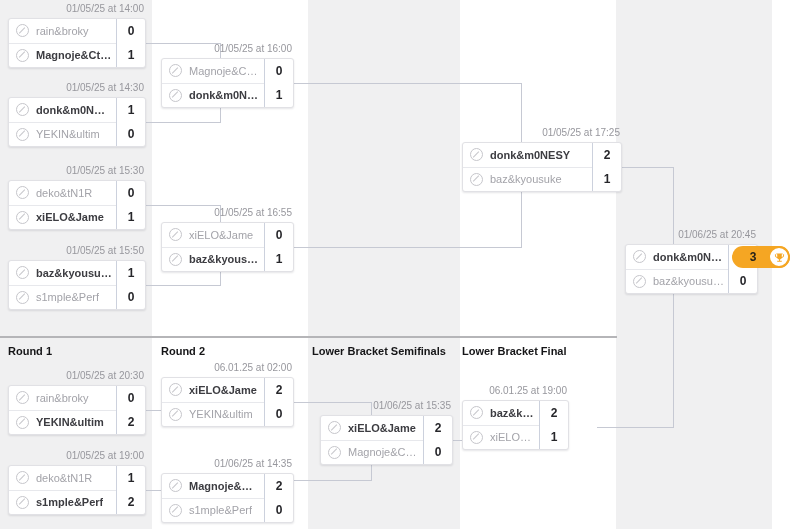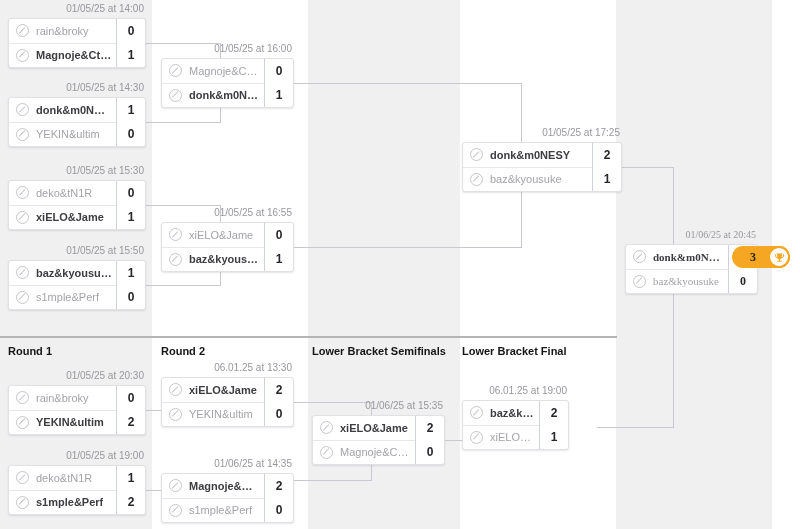--- a/index.html
+++ b/index.html
@@ -197,21 +197,21 @@
             <span class="tname l">baz&amp;kyousuke</span>
           </div>
       </div>
       <div class="scores">
         <div class="score">2</div>
         <div class="score">1</div>
       </div>
     </div>
   </div>
 
-  <div class="match" style="left:625px;top:244px;width:133px;font-family:Liberation Serif, serif;">
+  <div class="match" style="left:625px;top:244px;width:133px;">
     <div class="mdate">01/06/25 at 20:45</div>
     <div class="card">
       <div class="names">
         <div class="trow">
             <span class="ticon"></span>
             <span class="tname w">donk&amp;m0NESY</span>
           </div>
         <div class="trow">
             <span class="ticon"></span>
             <span class="tname l">baz&amp;kyousuke</span>
@@ -267,21 +267,21 @@
           </div>
       </div>
       <div class="scores">
         <div class="score">1</div>
         <div class="score">2</div>
       </div>
     </div>
   </div>
 
   <div class="match" style="left:161px;top:377px;width:133px;">
-    <div class="mdate">06.01.25 at 13:30</div>
+    <div class="mdate">06.01.25 at 02:00</div>
     <div class="card">
       <div class="names">
         <div class="trow">
             <span class="ticon"></span>
             <span class="tname w">xiELO&amp;Jame</span>
           </div>
         <div class="trow">
             <span class="ticon"></span>
             <span class="tname l">YEKIN&amp;ultim</span>
           </div>
@@ -306,21 +306,21 @@
             <span class="tname l">s1mple&amp;Perf</span>
           </div>
       </div>
       <div class="scores">
         <div class="score">2</div>
         <div class="score">0</div>
       </div>
     </div>
   </div>
 
-  <div class="match" style="left:312px;top:415px;width:133px;">
+  <div class="match" style="left:320px;top:415px;width:133px;">
     <div class="mdate">01/06/25 at 15:35</div>
     <div class="card">
       <div class="names">
         <div class="trow">
             <span class="ticon"></span>
             <span class="tname w">xiELO&amp;Jame</span>
           </div>
         <div class="trow">
             <span class="ticon"></span>
             <span class="tname l">Magnoje&amp;Ct0m</span>

